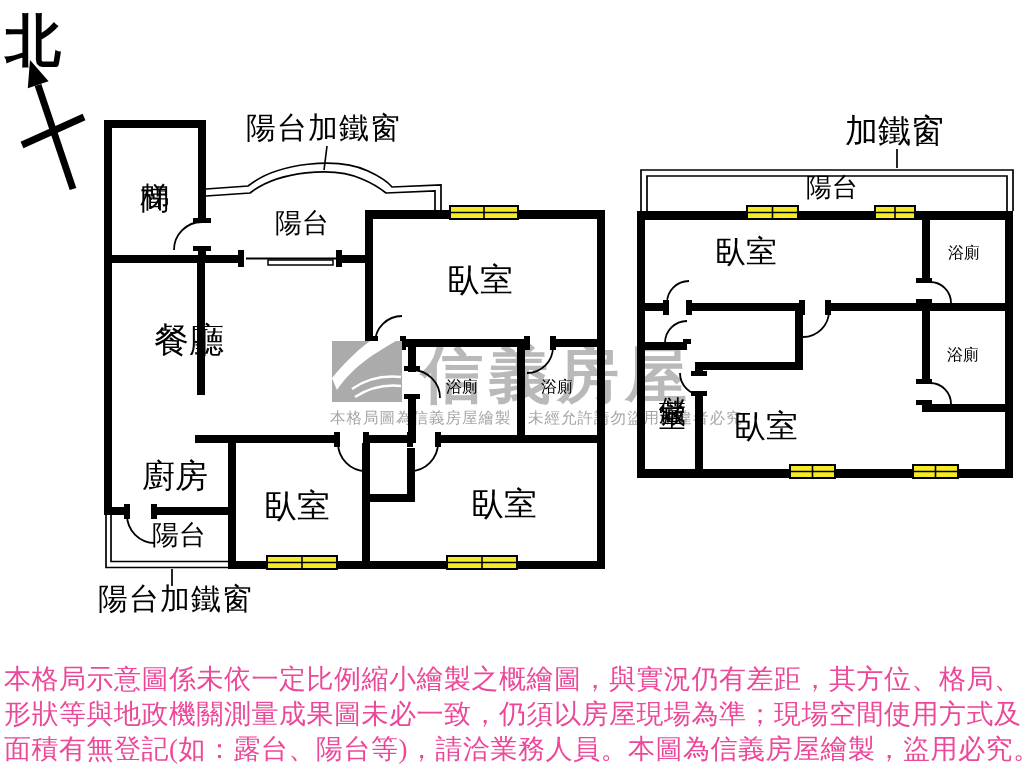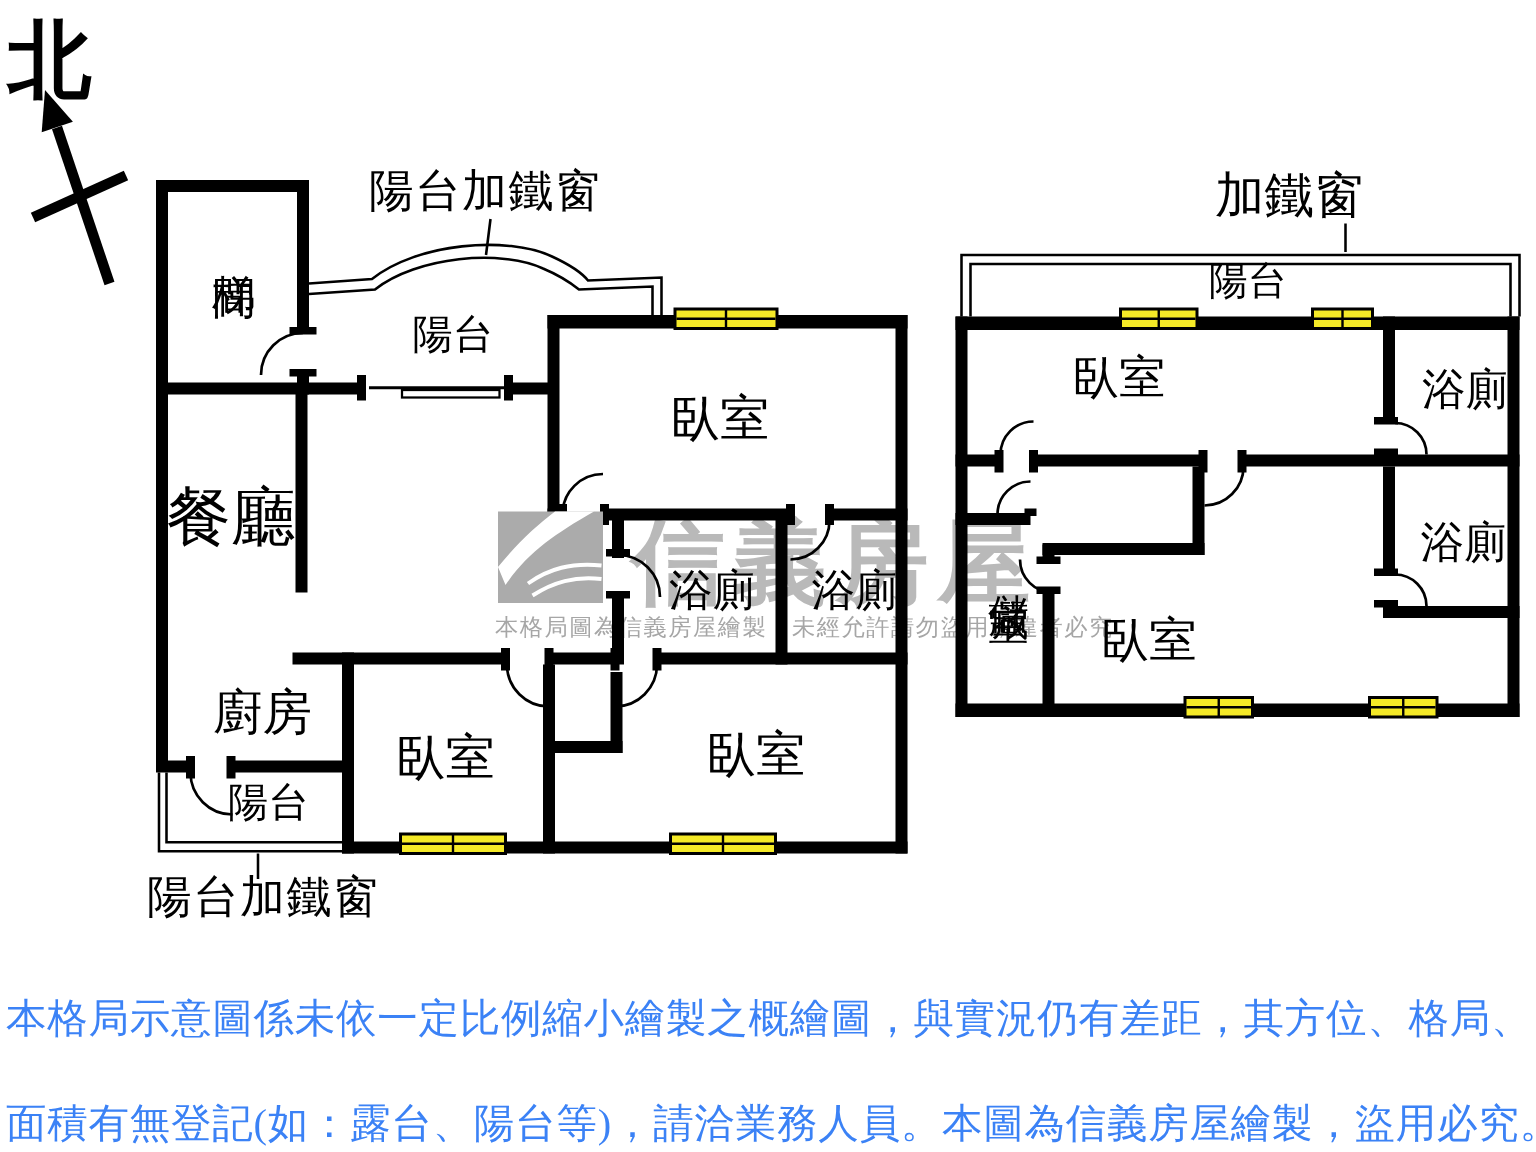--- a/index.html
+++ b/index.html
@@ -19,30 +19,30 @@
   .wm-brand{font-family:"Liberation Sans","DejaVu Sans",sans-serif;font-weight:bold;
             fill:var(--watermark-gray);font-size:62px;letter-spacing:6px;}
   .wm-notice{font-family:"Liberation Sans","DejaVu Sans",sans-serif;
              fill:var(--watermark-text);font-size:15.5px;letter-spacing:1px;}
   .logo-box{fill:var(--logo-gray);}
   .logo-swoosh{fill:#fff;}
   .logo-line{fill:none;stroke:#fff;stroke-width:2.6;}
   .lbl{position:absolute;color:#000;white-space:nowrap;line-height:1.05;}
   .vert{writing-mode:vertical-rl;text-orientation:upright;white-space:normal;letter-spacing:3px;}
   .fs56{font-size:56px;font-weight:600;}
-  .fs43{font-size:43px;}
+  .fs43{font-size:35px;margin-left:43px;}
   .fs34{font-size:30px;letter-spacing:1px;}
   .fs33{font-size:33px;}
   .fs32{font-size:32px;}
   .fs31{font-size:31px;}
   .fs29{font-size:29px;}
   .fs27{font-size:27px;}
   .fs26{font-size:26px;}
-  .fs25{font-size:29px;}
-  .disc{position:absolute;left:4px;font-size:27px;letter-spacing:0.5px;color:#3b82f6;white-space:nowrap;}
+  .fs25{font-size:16px;}
+  .disc{position:absolute;left:4px;font-size:27px;letter-spacing:0.5px;color:#ec4899;white-space:nowrap;}
 </style>
 </head>
 <body>
 
 <div id="stage">
 
   <svg id="plan-svg" width="1024" height="768" viewBox="0 0 1024 768">
 
     <g>
       <text class="wm-brand" x="421" y="396">信義房屋</text>
@@ -222,24 +222,25 @@
   <div class="lbl fs33" style="left:447px;top:263px;">臥室</div>
   <div class="lbl fs43" style="left:111px;top:323px;">餐廳</div>
   <div class="lbl fs25" style="left:446px;top:379px;">浴廁</div>
   <div class="lbl fs25" style="left:541px;top:379px;">浴廁</div>
   <div class="lbl fs33" style="left:142px;top:459px;">廚房</div>
   <div class="lbl fs27" style="left:152px;top:521px;">陽台</div>
   <div class="lbl fs33" style="left:264px;top:489px;">臥室</div>
   <div class="lbl fs33" style="left:471px;top:487px;">臥室</div>
   <div class="lbl fs34" style="left:98px;top:583px;">陽台加鐵窗</div>
 
-  <div class="lbl fs33" style="left:810px;top:114px;">加鐵窗</div>
+  <div class="lbl fs33" style="left:845px;top:114px;">加鐵窗</div>
   <div class="lbl fs26" style="left:806px;top:174px;">陽台</div>
   <div class="lbl fs31" style="left:715px;top:236px;">臥室</div>
   <div class="lbl fs25" style="left:948px;top:245px;">浴廁</div>
   <div class="lbl fs25" style="left:947px;top:347px;">浴廁</div>
   <div class="lbl fs27 vert" style="left:658px;top:375px;height:95px;">儲藏室</div>
   <div class="lbl fs32" style="left:734px;top:410px;">臥室</div>
 
   <div class="disc" style="top:661px;">本格局示意圖係未依一定比例縮小繪製之概繪圖，與實況仍有差距，其方位、格局、</div>
+  <div class="disc" style="top:696px;">形狀等與地政機關測量成果圖未必一致，仍須以房屋現場為準；現場空間使用方式及</div>
   <div class="disc" style="top:731px;">面積有無登記(如：露台、陽台等)，請洽業務人員。本圖為信義房屋繪製，盜用必究。</div>
 
 </div>
 
 </body></html>

